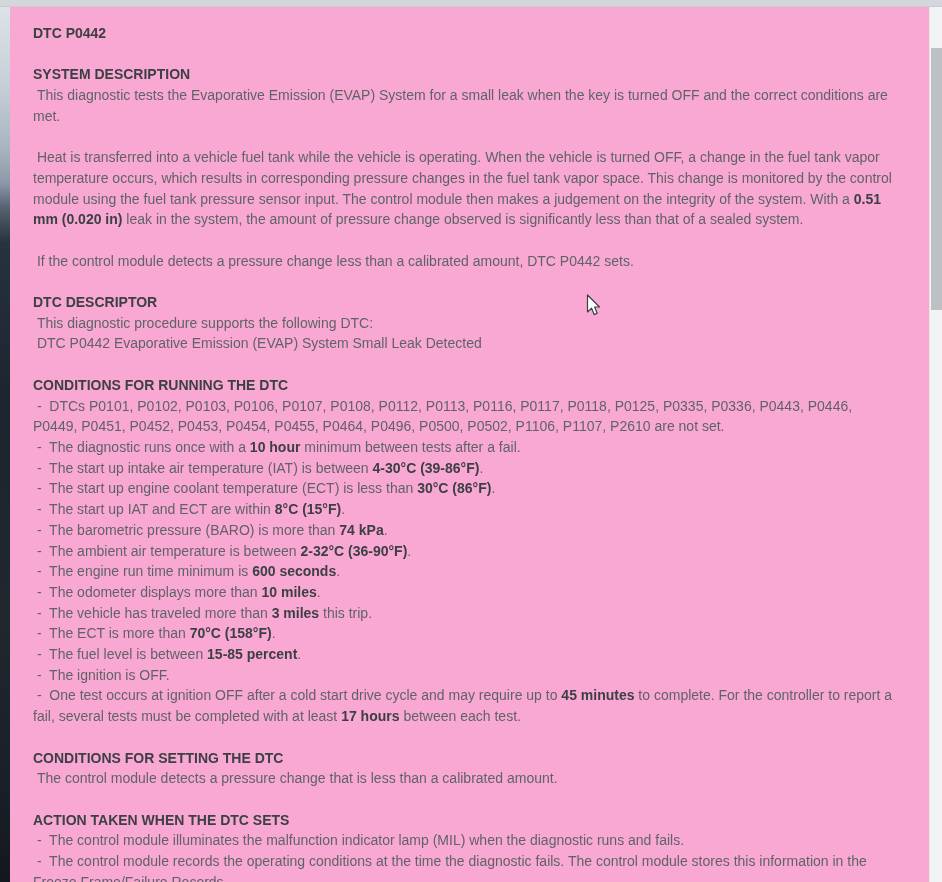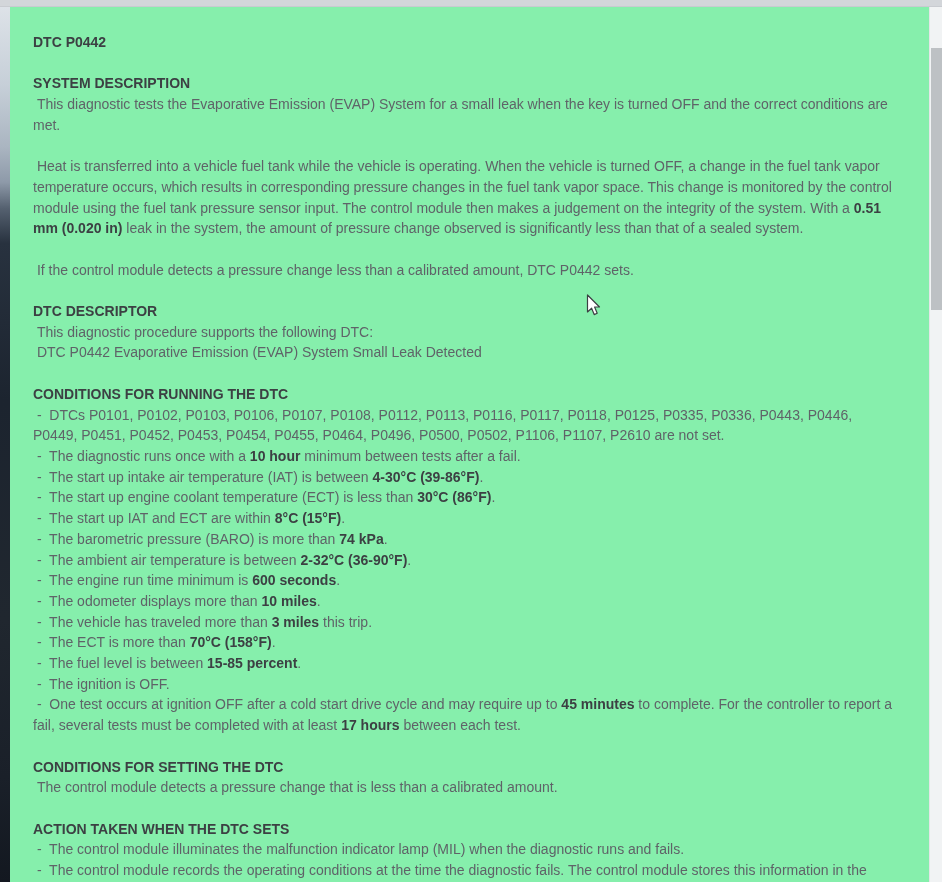--- a/index.html
+++ b/index.html
@@ -10,21 +10,21 @@
   .topbar { position:absolute; left:0; top:0; width:942px; height:7px;
     background:#d3d6da; border-bottom:1px solid #c8cbd0; }
 
   .left-edge { position:absolute; left:0; top:7px; width:10px; height:875px;
     background:linear-gradient(180deg,
       #dde2e8 0%, #c6cfd8 9%, #aab5c1 16%, #8e9aa9 20%,
       #556170 23%, #28323f 27%, #1c242f 45%, #20272f 70%,
       #1a2029 88%, #131820 100%); }
 
   .content { position:absolute; left:10px; top:7px; width:919px; height:875px;
-    background:#86efac; padding:25px 29px 0 23px;
+    background:#f9a8d4; padding:16px 29px 0 23px;
     font-size:14px; line-height:20.7px; color:#5f6368;
     white-space:pre-wrap; overflow:hidden; }
   .block.title, .block.heading { font-weight:700; color:#3c4043; }
   .block b { font-weight:700; color:#3c4043; }
   .block.spacer { height:20.7px; }
 
   .scrollbar-track { position:absolute; right:0; top:7px; width:13px; height:875px;
     background:#f1f3f4; border-left:1px solid #e4e6e8; }
   .scrollbar-thumb { position:absolute; left:1px; top:41px; width:11px; height:262px;
     background:#bdc1c4; }

